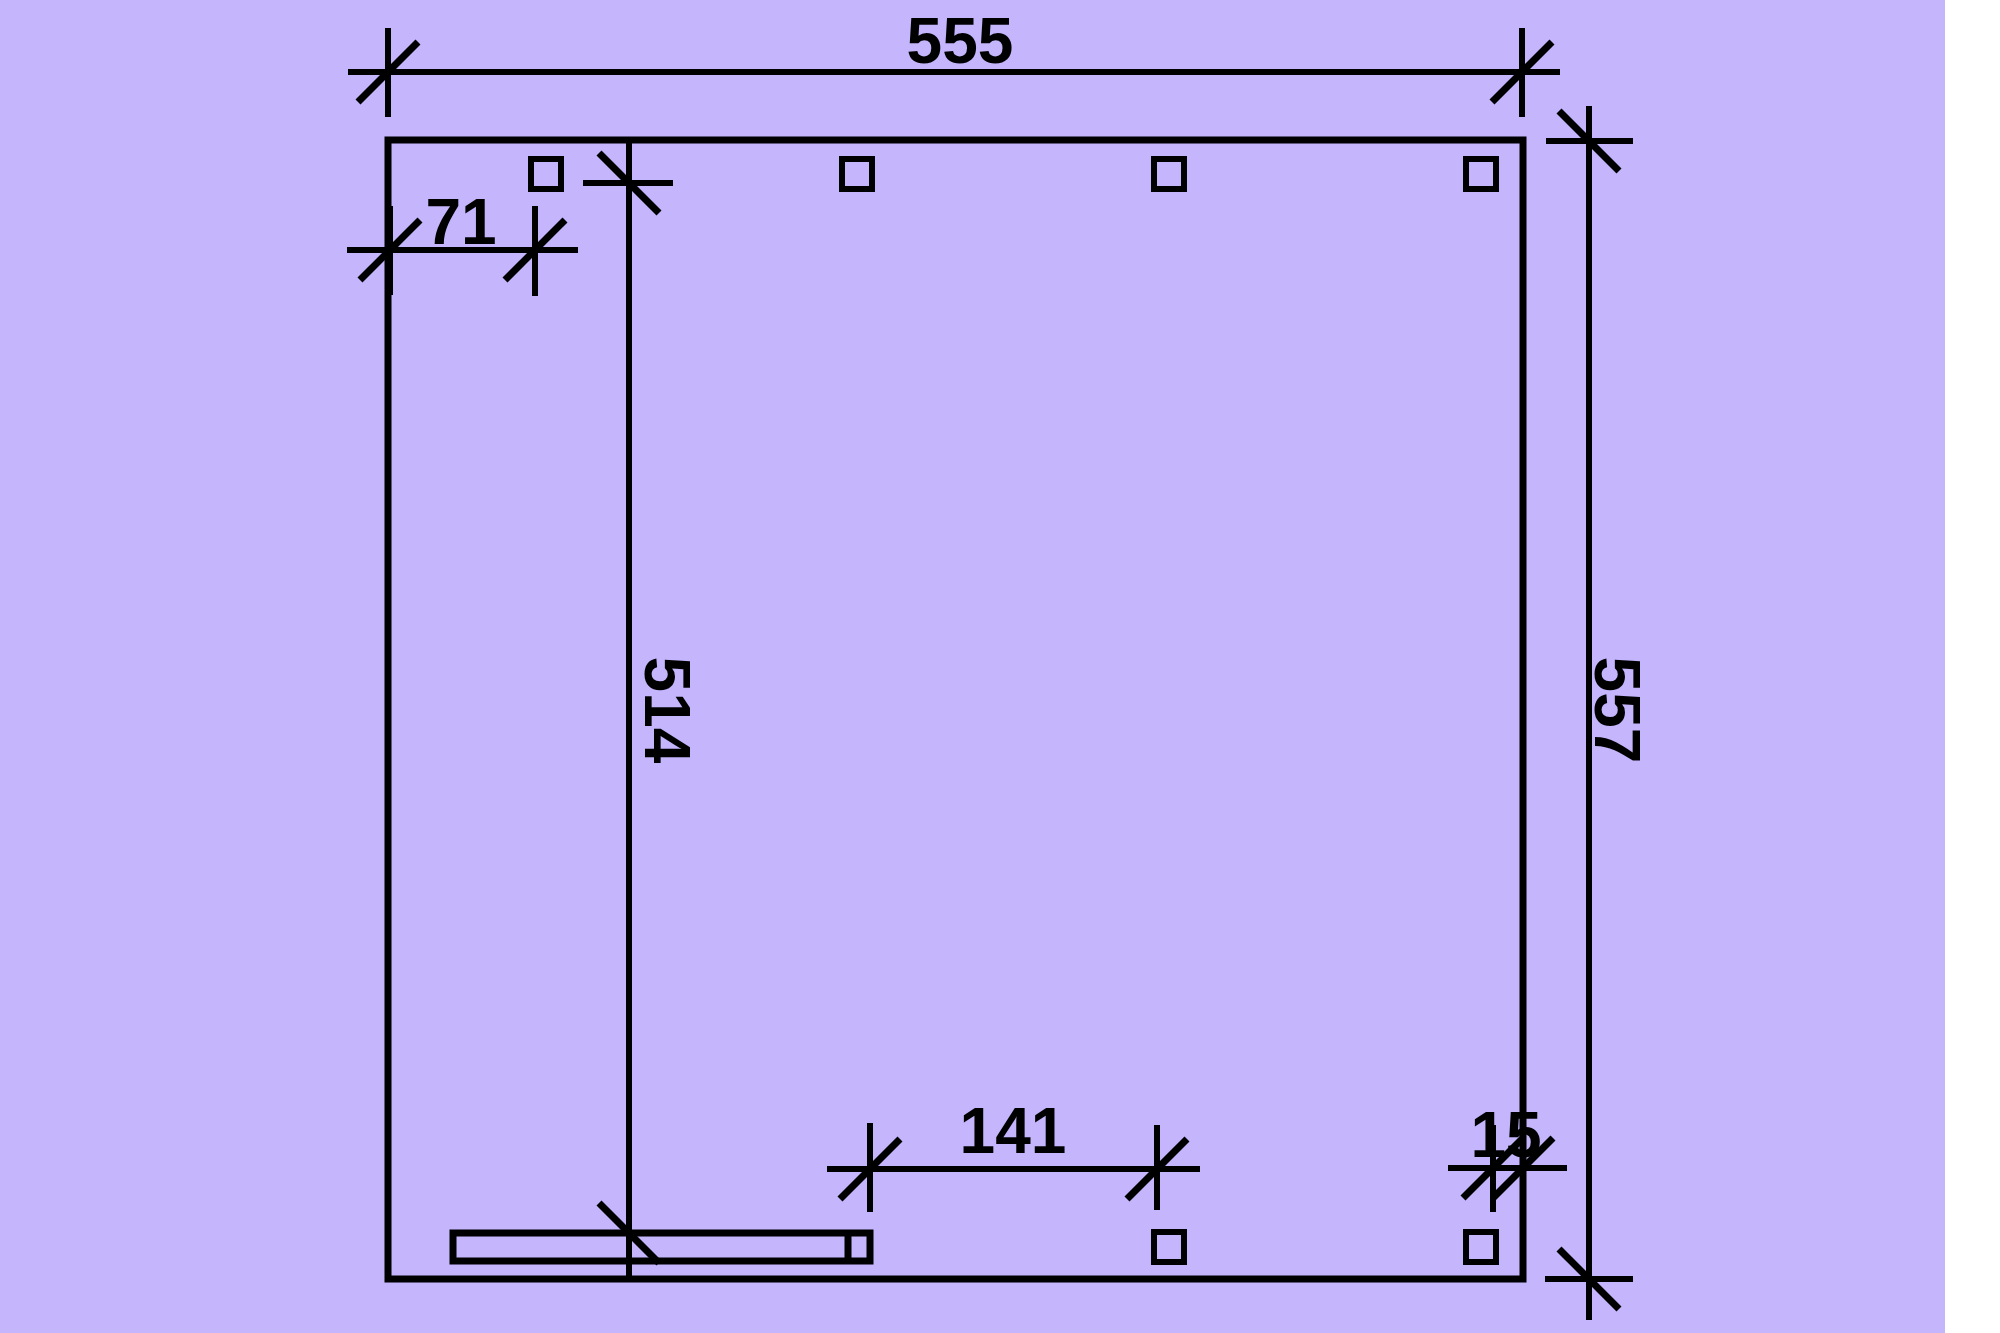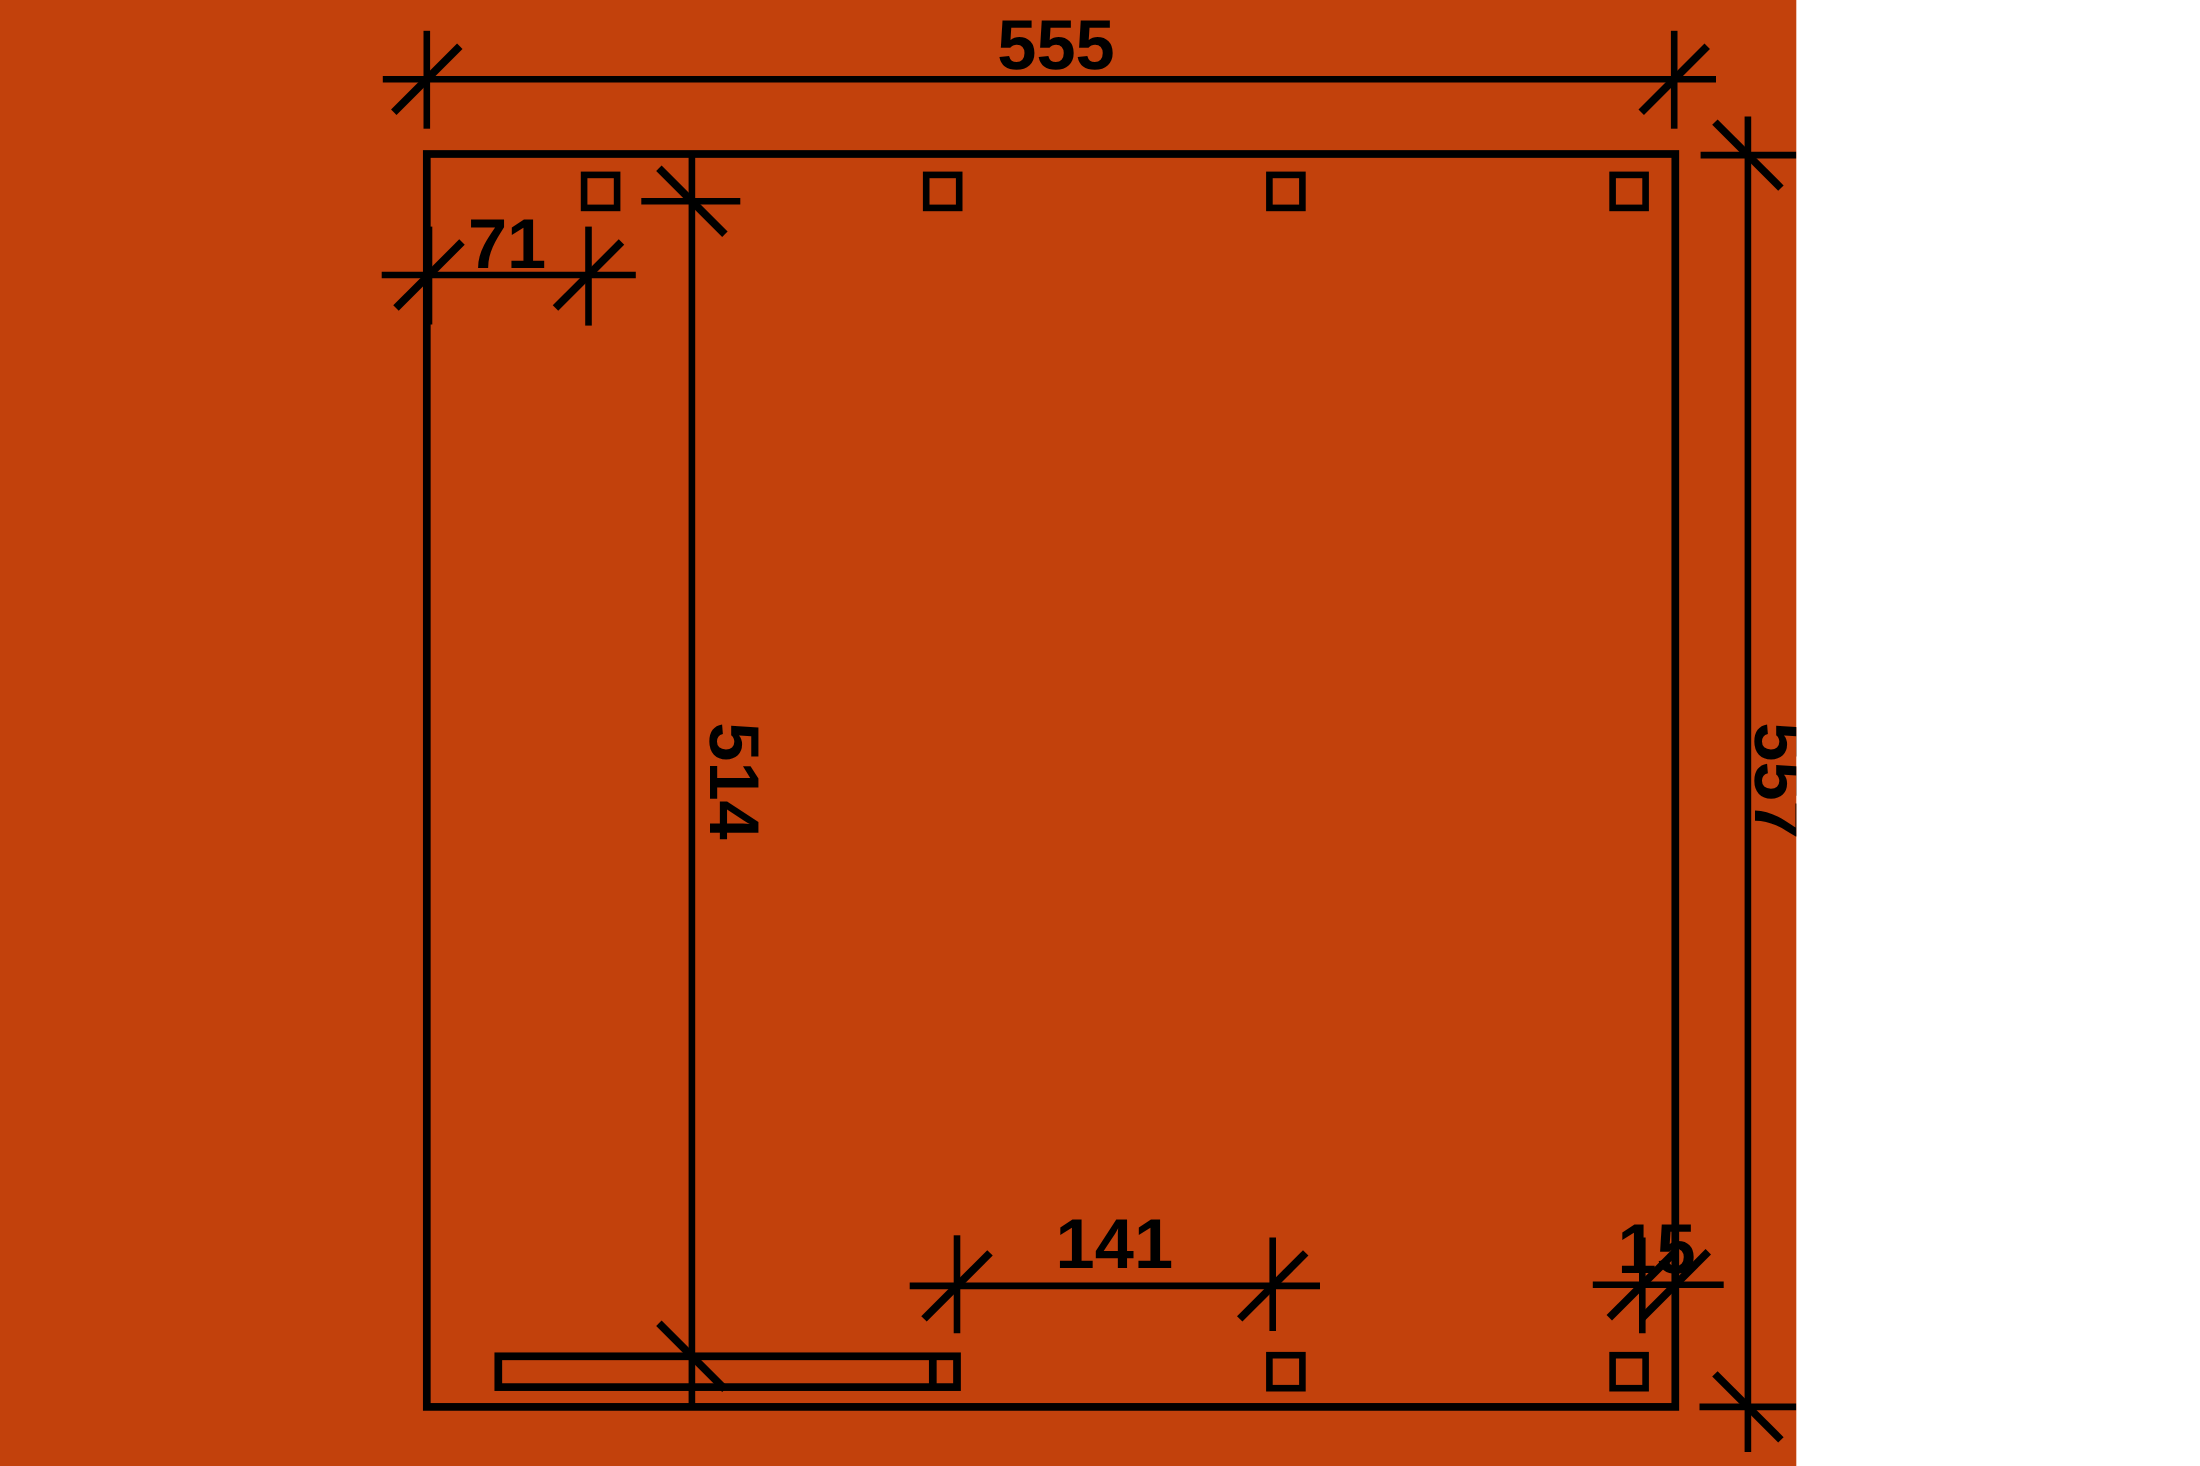--- a/index.html
+++ b/index.html
@@ -2,23 +2,23 @@
 <html><head>
 <meta charset="utf-8">
 <style>
   html, body {
     margin: 0;
     padding: 0;
     background: #ffffff;
   }
   .canvas {
     position: relative;
-    width: 1633px;
+    width: 1945px;
     height: 1333px;
-    background: #c2410c;
+    background: #c4b5fd;
     overflow: hidden;
   }
   svg { display: block; }
   .dim-text {
     font-family: "Liberation Sans", "DejaVu Sans", sans-serif;
     font-weight: bold;
     font-size: 64px;
     fill: #000000;
   }
 </style>

